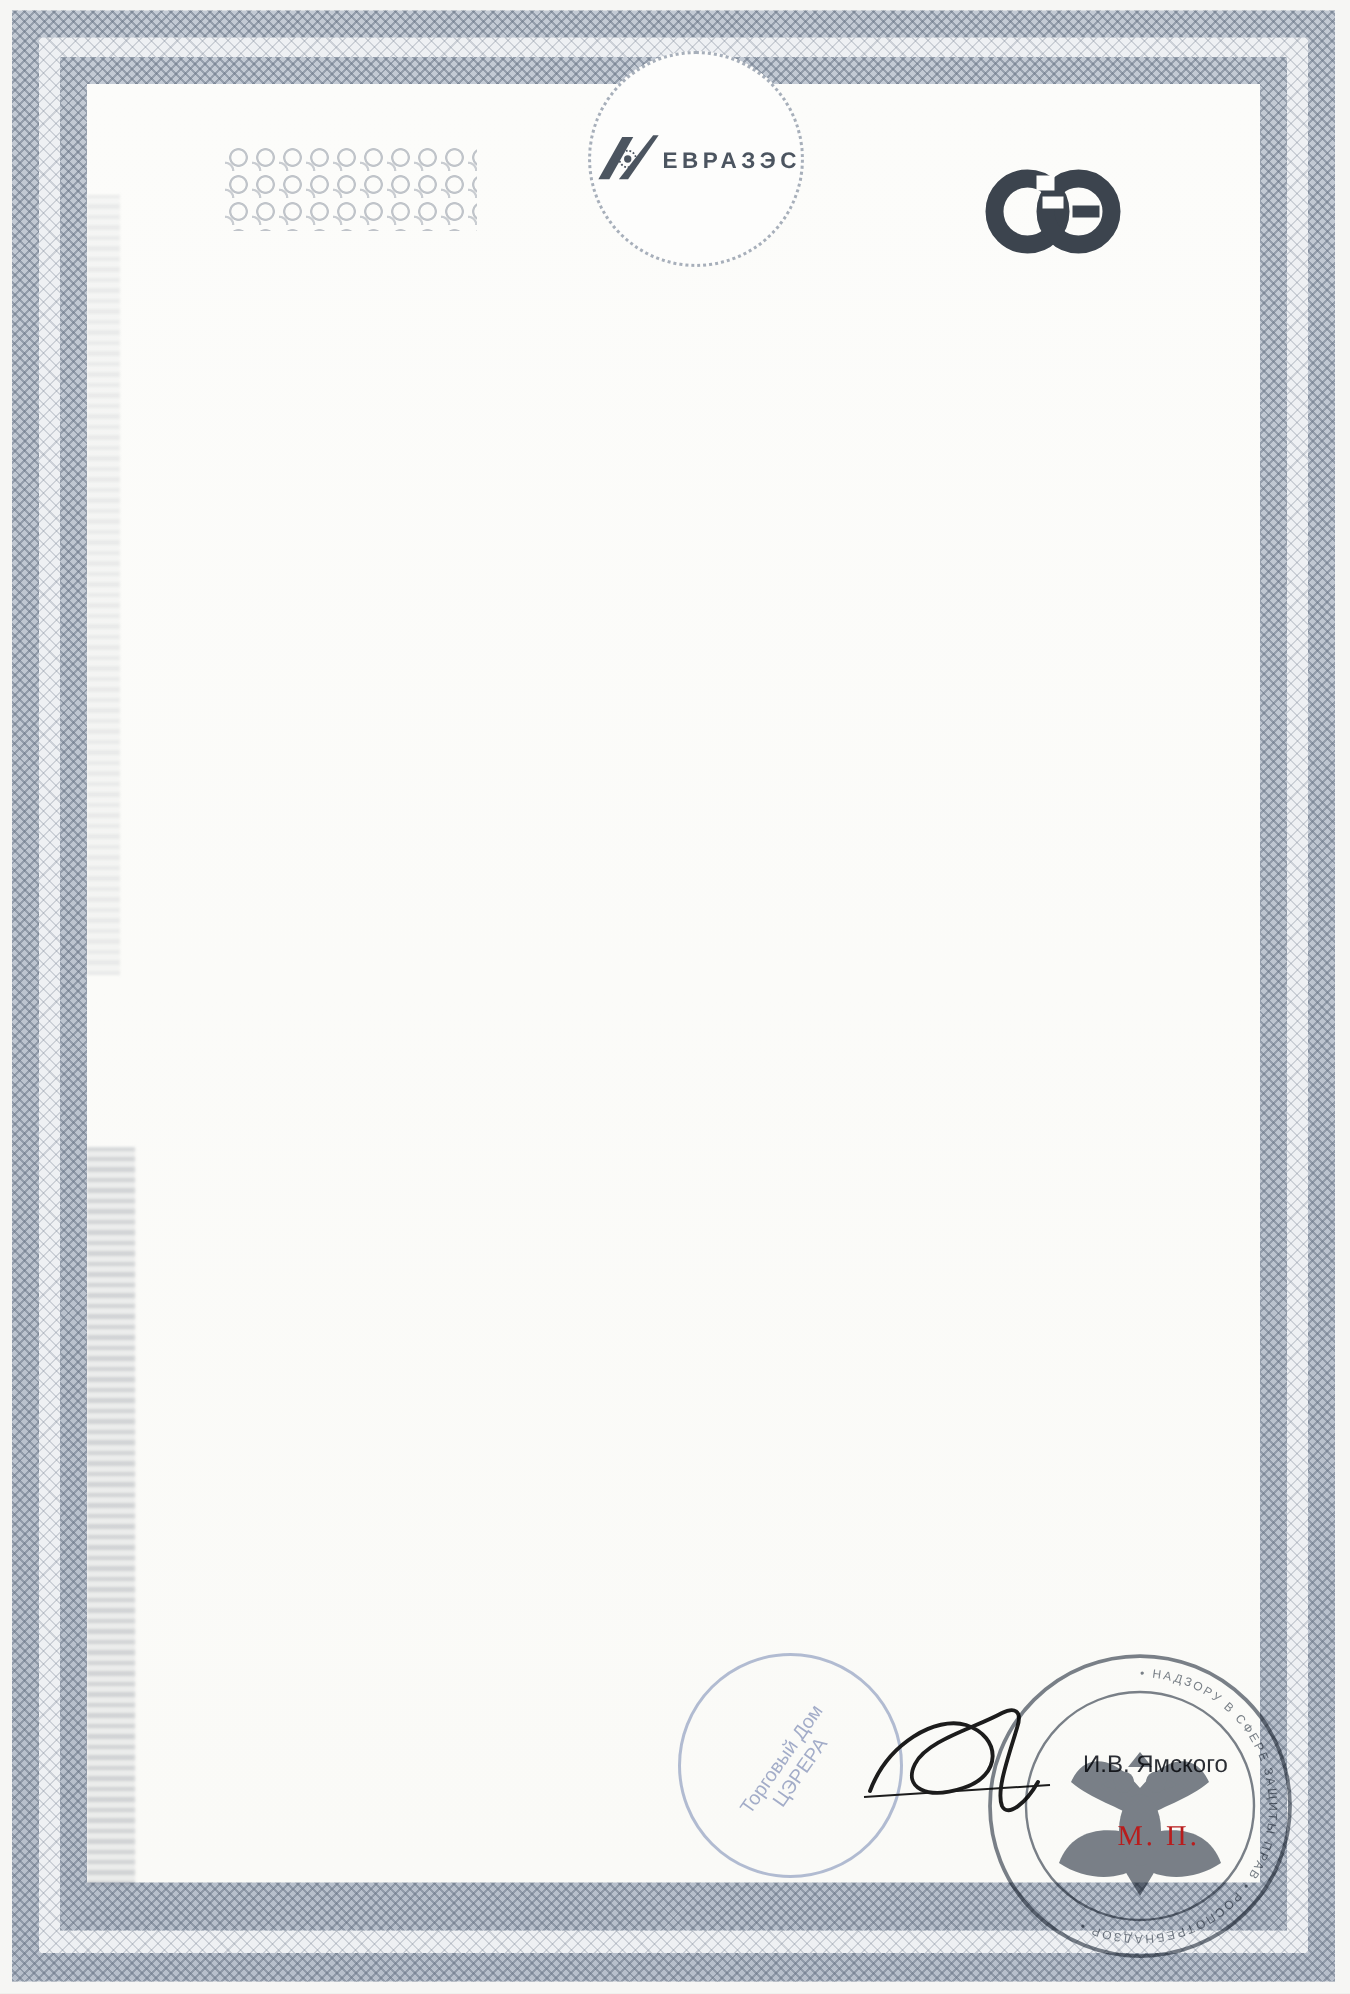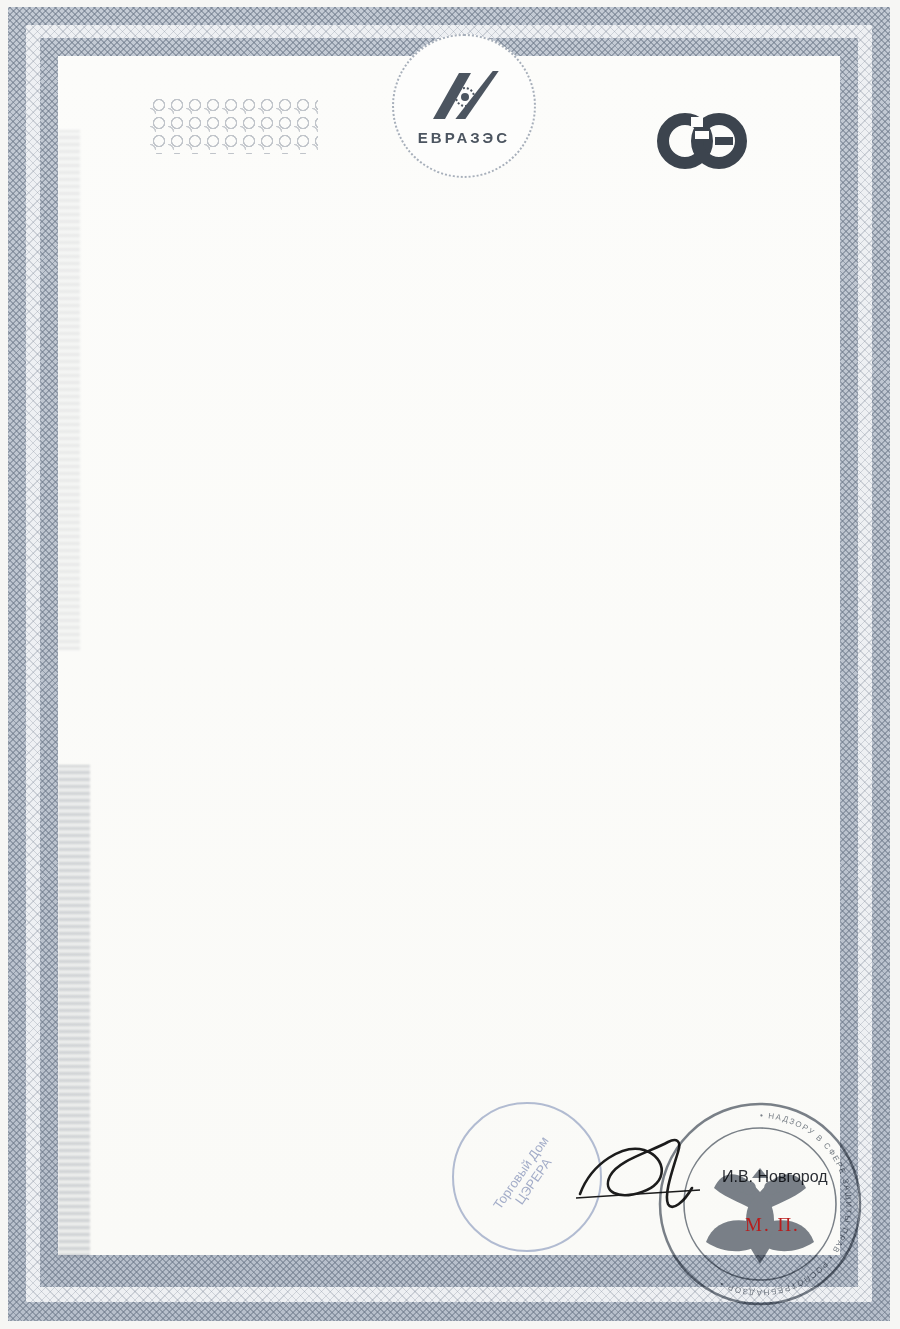--- a/index.html
+++ b/index.html
@@ -27,21 +27,21 @@
     background:repeating-linear-gradient(0deg, rgba(120,128,140,.14) 0 3px, rgba(170,176,186,.08) 3px 7px);
     filter:blur(1px);}
   
   .chip{position:absolute;z-index:7;left:150px;top:96px;width:168px;height:58px;opacity:.65;
     background:
       radial-gradient(circle 7px at 9px 9px, rgba(0,0,0,0) 4.5px, rgba(110,120,136,.65) 5px 6px, rgba(0,0,0,0) 6.5px),
       radial-gradient(circle 7px at 0px 18px, rgba(0,0,0,0) 4.5px, rgba(110,120,136,.55) 5px 6px, rgba(0,0,0,0) 6.5px);
     background-size:18px 18px;}
   
   .eurasec{position:absolute;z-index:8;left:392px;top:34px;width:140px;height:140px;border-radius:50%;
-    background:#fdfdfc;border:2px dotted #a7afba;display:flex;flex-direction:column;align-items:center;justify-content:center;}
+    background:#fdfdfc;border:2px dotted #a7afba;display:flex;flex-direction:row;align-items:center;justify-content:center;}
   .eurasec .word{font-family:"Liberation Sans",sans-serif;font-weight:bold;font-size:15px;letter-spacing:3px;color:#4c5560;margin-top:2px;}
   .se-logo{position:absolute;z-index:8;left:655px;top:103px;width:100px;height:75px;}
   
   .hdr{position:absolute;z-index:5;left:70px;right:70px;top:174px;text-align:center;}
   .hdr .org{font-family:"Liberation Serif",serif;font-weight:bold;font-size:19px;line-height:22px;color:#23262b;}
   .hdr .svc{font-size:14.5px;line-height:17.5px;color:#2b2b2b;margin-top:1px;}
   .auth-note{position:absolute;z-index:5;left:80px;right:80px;top:324px;text-align:center;
     font-size:6.8px;letter-spacing:.2px;color:#4a4f58;}
   .title1{position:absolute;z-index:5;left:0;right:0;top:352px;text-align:center;
     font-family:"Liberation Serif",serif;font-weight:bold;font-size:28px;letter-spacing:4px;color:#23252a;}
@@ -176,21 +176,21 @@
   <div class="stamp-blue">
     <div class="t">Торговый Дом ЦЭРЕРА</div>
   </div>
 
   <svg class="sig-svg" width="150" height="85" viewBox="0 0 150 85">
     <path d="M8 62 C20 30 52 12 72 18 C96 26 96 52 70 60 C46 68 30 60 38 44 C46 28 78 20 96 10 C104 6 110 8 106 20 C100 40 92 62 96 72 C100 80 112 70 120 56" fill="none" stroke="#1c1c1c" stroke-width="2.6" stroke-linecap="round"></path>
     <path d="M4 66 L128 58" fill="none" stroke="#1c1c1c" stroke-width="1.4"></path>
   </svg>
   <div class="sigline"></div>
   <div class="fio">(Ф. И. О. (подпись)</div>
-  <div class="signer">И.В. Новгород</div>
+  <div class="signer">И.В. Ямского</div>
 
   <svg class="stamp-eagle" width="216" height="216" viewBox="0 0 216 216" style="opacity:.8;">
     <circle cx="108" cy="108" r="100" fill="none" stroke="#5a636e" stroke-width="2.5"></circle>
     <circle cx="108" cy="108" r="76" fill="none" stroke="#5a636e" stroke-width="1.6"></circle>
     <defs>
         <path id="ringpath" d="M108 22 a86 86 0 1 1 -0.01 0"></path>
       </defs>
     <text font-size="8" fill="#5a636e" letter-spacing="1.5">
       <textPath href="#ringpath">• НАДЗОРУ В СФЕРЕ ЗАЩИТЫ ПРАВ • РОСПОТРЕБНАДЗОР •</textPath>
     </text>

